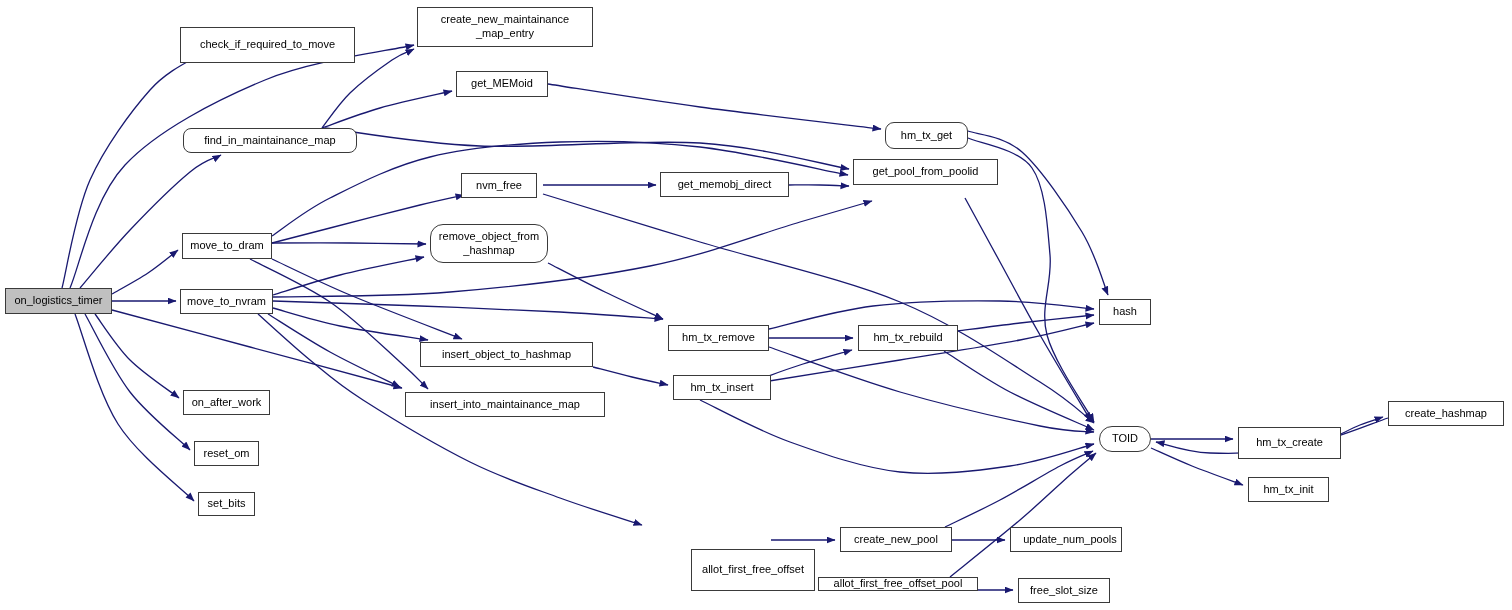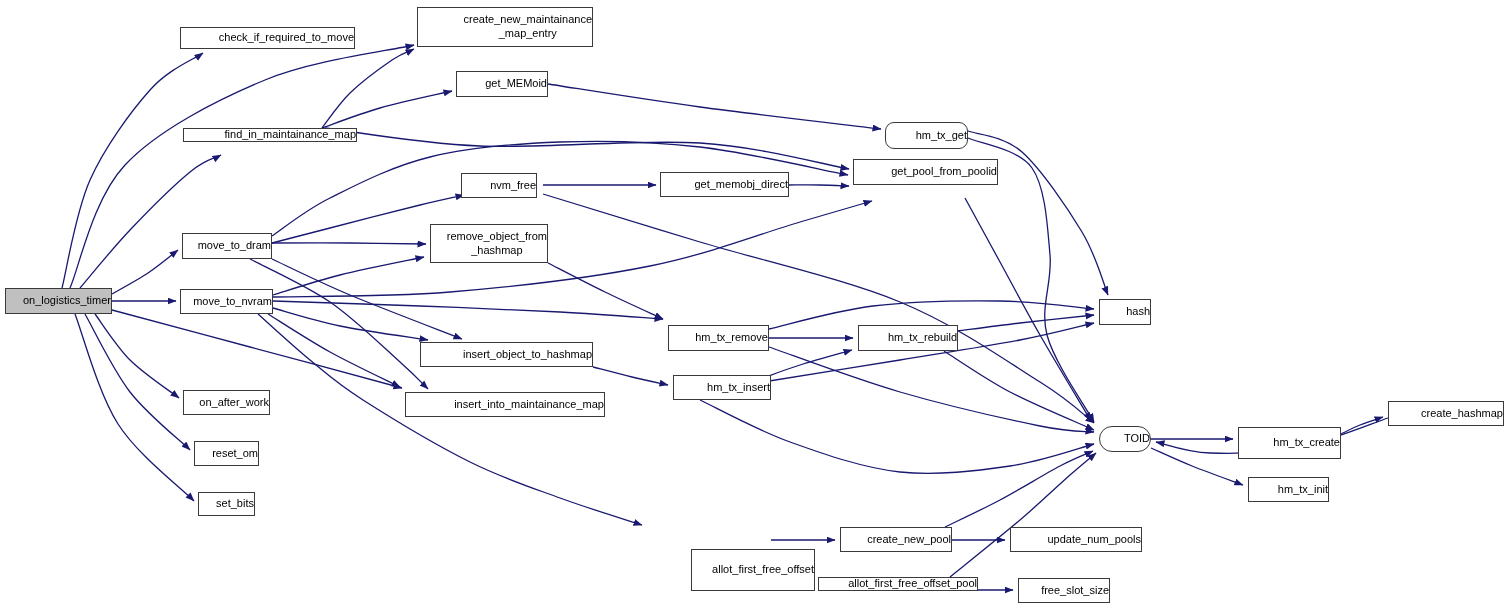--- a/index.html
+++ b/index.html
@@ -13,21 +13,21 @@
   #edge-layer{position:absolute;left:0;top:0;width:1512px;height:610px;}
   .edge{fill:none;stroke:var(--edge,#191970);stroke-width:1.3px;}
   .node{
     position:absolute;
     box-sizing:border-box;
     background:var(--node-bg,#ffffff);
     border:1.5px solid var(--node-border,#3a3a3a);
     color:var(--text,#000);
     font-size:11px;
     line-height:1.25;
-    display:flex;align-items:center;justify-content:flex-end;
+    display:flex;align-items:center;justify-content:center;
     text-align:center;
     white-space:pre-line;
     cursor:pointer;
     z-index:2;
   }
   .node.root{background:var(--root-bg,#bfbfbf);}
   .node span{pointer-events:none;}
 </style>
 </head>
 <body>
@@ -87,45 +87,45 @@
         <path d="M771,540C776.1666666666666,540 791.3333333333334,540 802,540C812.6666666666666,540 829.5,540 835,540" class="edge" marker-end="url(#arrow)"></path>
         <path d="M720,553C727,555.8333333333334 746.5,564.6666666666666 762,570C777.5,575.3333333333334 804.5,582.5 813,585" class="edge" marker-end="url(#arrow)"></path>
         <path d="M952,540C956.1666666666666,540 968.1666666666666,540 977,540C985.8333333333334,540 1000.3333333333334,540 1005,540" class="edge" marker-end="url(#arrow)"></path>
         <path d="M945,527C954.1666666666666,522.5 980.8333333333334,510.1666666666667 1000,500C1019.1666666666666,489.8333333333333 1044.5,474.1666666666667 1060,466C1075.5,457.8333333333333 1087.5,453.5 1093,451" class="edge" marker-end="url(#arrow)"></path>
         <path d="M978,590C981,590 990.1666666666666,590 996,590C1001.8333333333334,590 1010.1666666666666,590 1013,590" class="edge" marker-end="url(#arrow)"></path>
         <path d="M950,577C961.6666666666666,567.5 1000,537 1020,520C1040,503 1057.3333333333333,486.1666666666667 1070,475C1082.6666666666667,463.8333333333333 1091.6666666666667,456.6666666666667 1096,453" class="edge" marker-end="url(#arrow)"></path>
       </g>
   </svg>
   <div id="nodes">
       <div class="node root" style="left: 5px; top: 288px; width: 107px; height: 26px;"><span>on_logistics_timer</span></div>
-      <div class="node" style="left: 180px; top: 27px; width: 175px; height: 22px;"><span>check_if_required_to_move</span></div>
+      <div class="node" style="left: 180px; top: 27px; width: 175px; height: 36px;"><span>check_if_required_to_move</span></div>
       <div class="node" style="left: 417px; top: 7px; width: 176px; height: 40px;"><span>create_new_maintainance
 _map_entry</span></div>
       <div class="node" style="left: 456px; top: 71px; width: 92px; height: 26px;"><span>get_MEMoid</span></div>
-      <div class="node" style="left: 183px; top: 128px; width: 174px; height: 14px;"><span>find_in_maintainance_map</span></div>
+      <div class="node" style="left: 183px; top: 128px; width: 174px; height: 25px; border-radius: 8px;"><span>find_in_maintainance_map</span></div>
       <div class="node" style="left: 461px; top: 173px; width: 76px; height: 25px;"><span>nvm_free</span></div>
       <div class="node" style="left: 660px; top: 172px; width: 129px; height: 25px;"><span>get_memobj_direct</span></div>
       <div class="node" style="left: 853px; top: 159px; width: 145px; height: 26px;"><span>get_pool_from_poolid</span></div>
       <div class="node" style="left: 885px; top: 122px; width: 83px; height: 27px; border-radius: 9px;"><span>hm_tx_get</span></div>
       <div class="node" style="left: 182px; top: 233px; width: 90px; height: 26px;"><span>move_to_dram</span></div>
-      <div class="node" style="left: 430px; top: 224px; width: 118px; height: 39px;"><span>remove_object_from
+      <div class="node" style="left: 430px; top: 224px; width: 118px; height: 39px; border-radius: 13px;"><span>remove_object_from
 _hashmap</span></div>
       <div class="node" style="left: 180px; top: 289px; width: 93px; height: 25px;"><span>move_to_nvram</span></div>
       <div class="node" style="left: 420px; top: 342px; width: 173px; height: 25px;"><span>insert_object_to_hashmap</span></div>
       <div class="node" style="left: 405px; top: 392px; width: 200px; height: 25px;"><span>insert_into_maintainance_map</span></div>
       <div class="node" style="left: 668px; top: 325px; width: 101px; height: 26px;"><span>hm_tx_remove</span></div>
       <div class="node" style="left: 858px; top: 325px; width: 100px; height: 26px;"><span>hm_tx_rebuild</span></div>
       <div class="node" style="left: 673px; top: 375px; width: 98px; height: 25px;"><span>hm_tx_insert</span></div>
       <div class="node" style="left: 1099px; top: 299px; width: 52px; height: 26px;"><span>hash</span></div>
       <div class="node" style="left: 1099px; top: 426px; width: 52px; height: 26px; border-radius: 13px;"><span>TOID</span></div>
       <div class="node" style="left: 1238px; top: 427px; width: 103px; height: 32px;"><span>hm_tx_create</span></div>
       <div class="node" style="left: 1388px; top: 401px; width: 116px; height: 25px;"><span>create_hashmap</span></div>
       <div class="node" style="left: 1248px; top: 477px; width: 81px; height: 25px;"><span>hm_tx_init</span></div>
       <div class="node" style="left: 183px; top: 390px; width: 87px; height: 25px;"><span>on_after_work</span></div>
       <div class="node" style="left: 194px; top: 441px; width: 65px; height: 25px;"><span>reset_om</span></div>
       <div class="node" style="left: 198px; top: 492px; width: 57px; height: 24px;"><span>set_bits</span></div>
       <div class="node" style="left: 647px; top: 549px; width: 124px; height: 42px; margin-left: 44px;"><span>allot_first_free_offset</span></div>
       <div class="node" style="left: 840px; top: 527px; width: 112px; height: 25px;"><span>create_new_pool</span></div>
-      <div class="node" style="left: 1010px; top: 527px; width: 132px; height: 25px; padding-left: 8px;"><span>update_num_pools</span></div>
+      <div class="node" style="left: 1010px; top: 527px; width: 112px; height: 25px; padding-left: 8px;"><span>update_num_pools</span></div>
       <div class="node" style="left: 818px; top: 577px; width: 160px; height: 14px;"><span>allot_first_free_offset_pool</span></div>
       <div class="node" style="left: 1018px; top: 578px; width: 92px; height: 25px;"><span>free_slot_size</span></div>
     </div>
 </div>
 
 </body></html>

